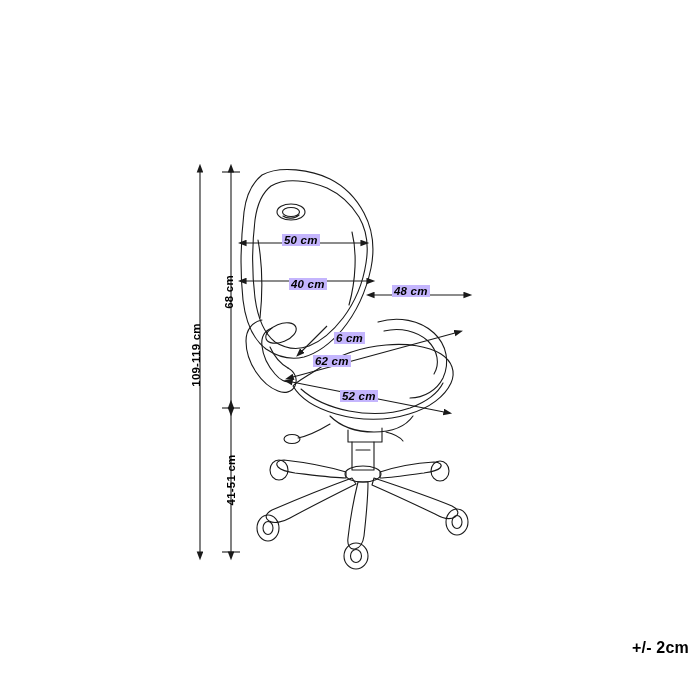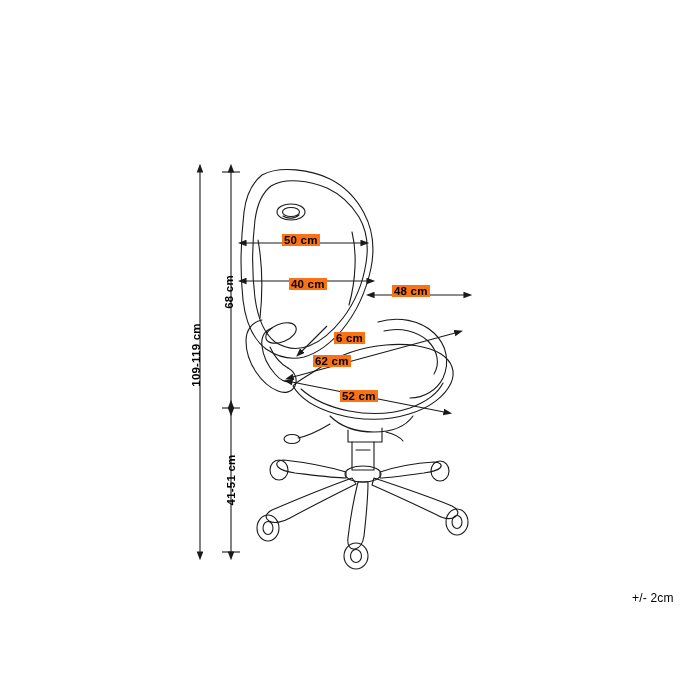--- a/index.html
+++ b/index.html
@@ -33,26 +33,28 @@
     color: #000000;
     white-space: nowrap;
     letter-spacing: 0.2px;
   }
   .dim-lbl { font-size: 11.5px; }
   .vert {
     transform-origin: 50% 50%;
     transform: rotate(-90deg);
   }
   .tol {
-    font-size: 12px;
-    font-weight: normal;
+    font-size: 16px;
+    font-weight: bold;
+    margin-top: 48px;
   }
   .lbl-bg {
-    background: #f97316;
+    background: #c4b5fd;
     padding: 0 2px;
+    font-style: italic;
   }
 </style>
 </head>
 <body>
 
 <div id="stage">
 
   <svg class="diagram" viewBox="0 0 700 700">
     <defs>
       <marker id="arrowStart" markerWidth="9" markerHeight="9" refX="7.5" refY="3" orient="auto" markerUnits="strokeWidth">

